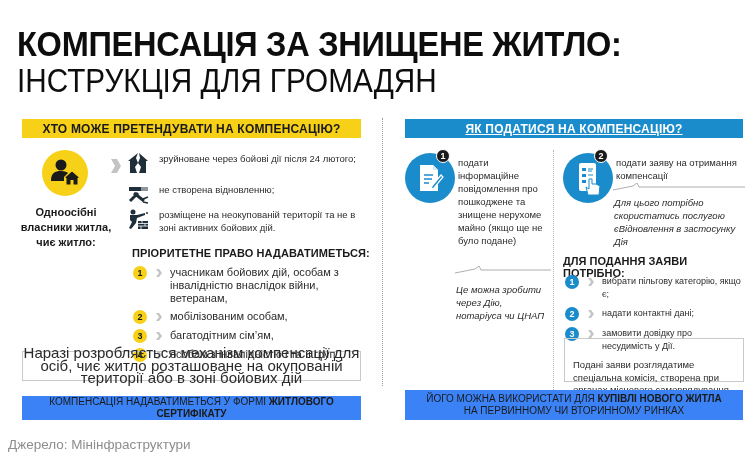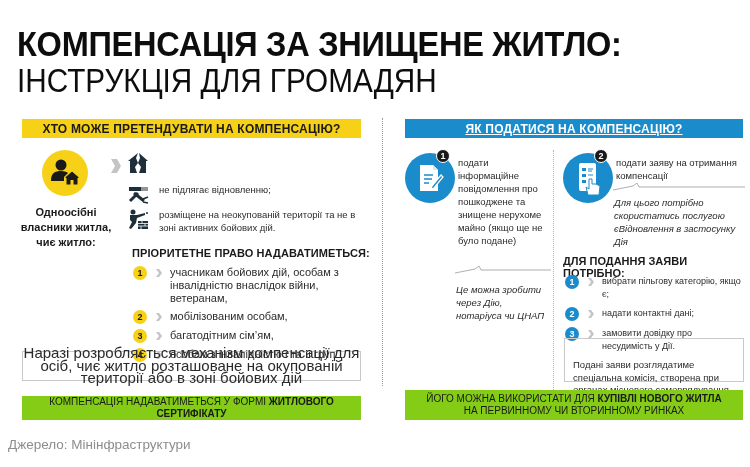--- a/index.html
+++ b/index.html
@@ -27,21 +27,21 @@
   .prio-title { position: absolute; left: 132px; top: 247px; font-weight: bold; font-size: 11px; color: #1a1a1a; letter-spacing: 0.1px; }
   .num-list { position: absolute; }
   .num-item { display: flex; align-items: flex-start; margin-bottom: 5px; }
   .num-badge { width: 14px; height: 14px; border-radius: 50%; font-size: 9px; font-weight: bold; display: flex; align-items: center; justify-content: center; flex-shrink: 0; }
   .num-badge.y { background: #f7d117; color: #1a1a1a; }
   .num-badge.b { background: #1b8ccb; color: #ffffff; }
   .small-chev { width: 6px; height: 8px; margin: 3px 8px 0 9px; flex-shrink: 0; }
   .num-text { font-size: 11px; line-height: 13px; color: #2b2b2b; }
 
   .note-box { position: absolute; left: 22px; top: 351px; width: 339px; height: 30px; border: 1px solid #c9c9c9; display: flex; align-items: center; justify-content: center; text-align: center; font-size: 15px; line-height: 12.5px; color: #2b2b2b; }
-  .grey-bar { position: absolute; background: #84cc16; display: flex; flex-direction: column; align-items: center; justify-content: center; text-align: center; font-size: 10px; color: #1a1a1a; line-height: 12.5px; }
+  .grey-bar { position: absolute; background: #3b82f6; display: flex; flex-direction: column; align-items: center; justify-content: center; text-align: center; font-size: 10px; color: #1a1a1a; line-height: 12.5px; }
   .grey-left { left: 22px; top: 396px; width: 339px; height: 24px; }
   .grey-right { left: 405px; top: 390px; width: 338px; height: 30px; }
   .grey-bar b { font-weight: bold; }
 
   .source { position: absolute; left: 8px; top: 437px; font-size: 13.5px; color: #8d8d8d; }
 
   
   .step-circle { position: absolute; width: 50px; height: 50px; border-radius: 50%; background: #1b8ccb; }
   .step-num { position: absolute; width: 14px; height: 14px; border-radius: 50%; background: #1a1a1a; color: #ffffff; font-weight: bold; font-size: 9px; display: flex; align-items: center; justify-content: center; border: 1px solid #fff; }
   .step-text { position: absolute; font-size: 9.5px; line-height: 13px; color: #2b2b2b; }
@@ -70,29 +70,30 @@
 
 <svg class="big-chevron" width="12" height="16" viewBox="0 0 12 16">
   <path d="M1 1 L7 1 L11 8 L7 15 L1 15 L5 8 Z" fill="#c4c4c4"></path>
 </svg>
 
 <div class="cond" style="top:152px;">
   <svg class="ic" viewBox="0 0 22 22">
     <path d="M11 1 L1 9 L3 9 L3 21 L10 21 L8 15 L11 11 L9 6 Z" fill="#1f2f3a"></path>
     <path d="M12 1 L21 9 L19 9 L19 21 L12 21 L14 15 L11 11 L13 6 Z" fill="#1f2f3a"></path>
   </svg>
+  <div class="tx" style="width:205px;">зруйноване через бойові дії після 24 лютого;</div>
 </div>
 <div class="cond" style="top:183px;">
   <svg class="ic" viewBox="0 0 22 22">
     <rect x="2" y="4" width="12" height="4" fill="#1f2f3a"></rect>
     <path d="M14 5 L21 5 M14 7 L21 7" stroke="#1f2f3a" stroke-width="1"></path>
     <path d="M3 18 L11 10 M7 10 L17 18" stroke="#1f2f3a" stroke-width="3"></path>
     <path d="M16 16 L21 14 M16 19 L21 20" stroke="#1f2f3a" stroke-width="1.5"></path>
   </svg>
-  <div class="tx">не підлягає відновленню;</div>
+  <div class="tx">не створена відновленню;</div>
 </div>
 <div class="cond" style="top:208px;">
   <svg class="ic" viewBox="0 0 22 22">
     <circle cx="6" cy="4" r="2.5" fill="#1f2f3a"></circle>
     <path d="M3 7 L10 7 L18 5 L18 7 L10 10 L9 15 L4 21 L2 20 L5 14 L3 12 Z" fill="#1f2f3a"></path>
     <circle cx="20" cy="5" r="1" fill="#1f2f3a"></circle>
     <rect x="11" y="13" width="10" height="8" fill="#1f2f3a"></rect>
     <path d="M11 15.5 L21 15.5 M11 18 L21 18 M15 13 L15 15.5 M18 15.5 L18 18 M14 18 L14 21" stroke="#fff" stroke-width="0.8"></path>
   </svg>
   <div class="tx" style="width:210px;">розміщене на неокупованій території та не в зоні активних бойових дій.</div>

